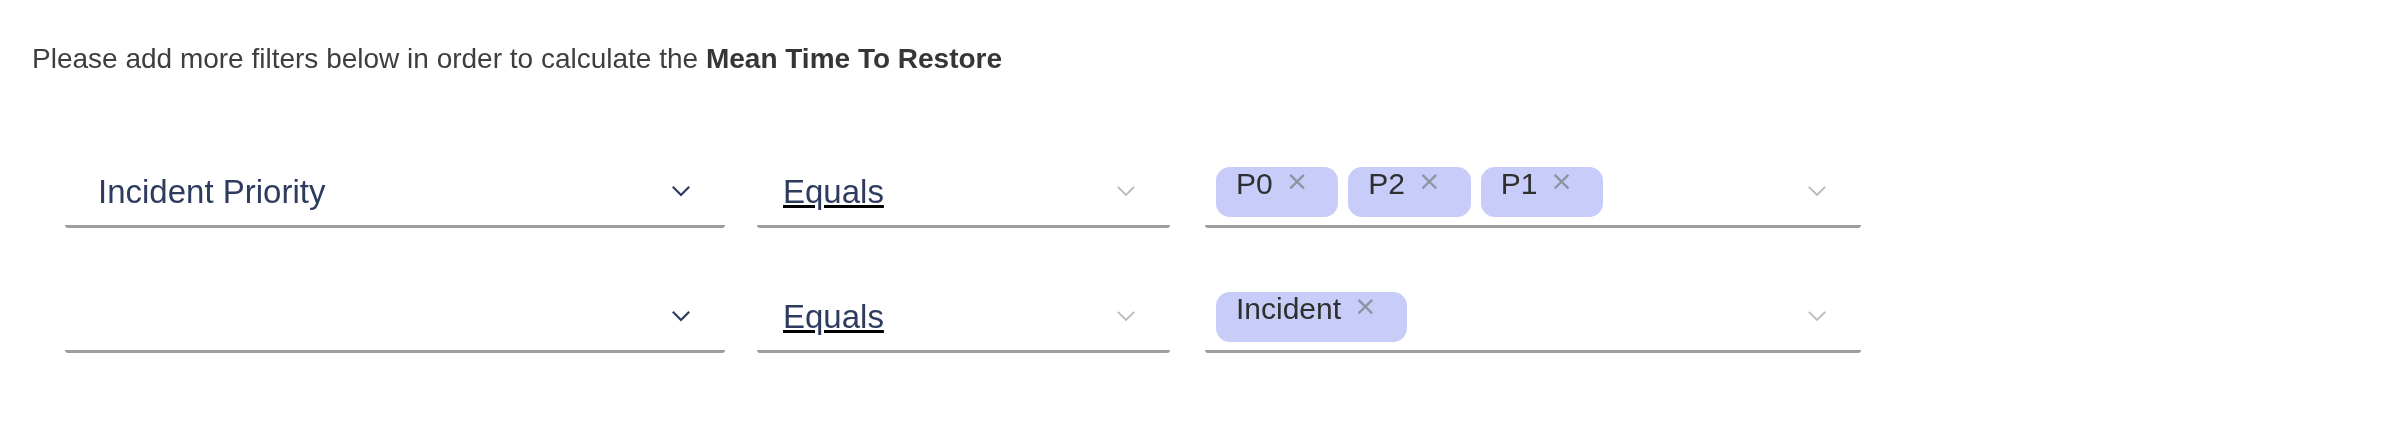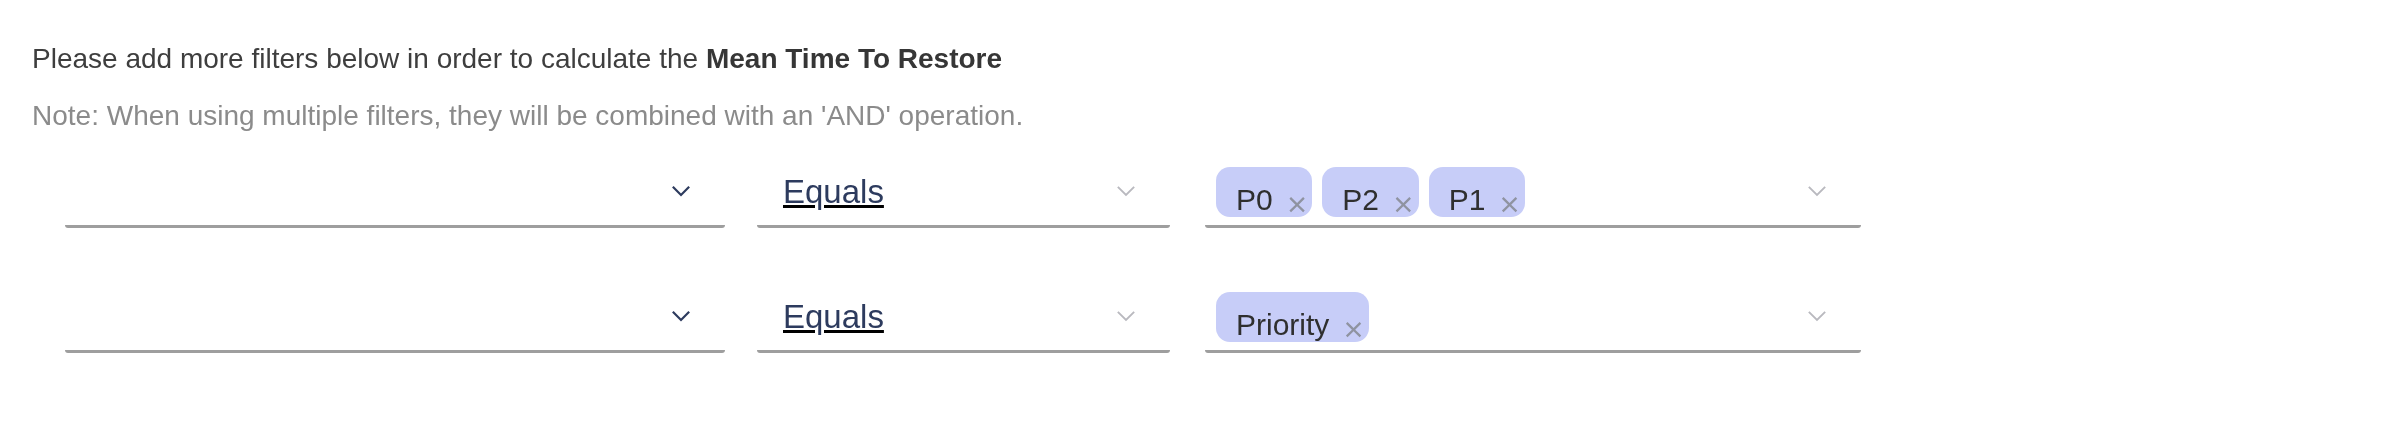--- a/index.html
+++ b/index.html
@@ -43,22 +43,22 @@
 
   .select-label{font-size:33px;color:var(--field-text);}
   .chevron{position:absolute;right:30px;top:50%;transform:translateY(-54%);width:28px;height:28px;}
   .chevron svg{display:block;width:100%;height:100%;}
   .chevron-dark{color:var(--field-text);}
   .chevron-muted{color:var(--chevron-muted);}
 
   
   .tag-list{display:flex;align-items:center;gap:10px;}
   .tag{
-    display:inline-flex;align-items:flex-end;gap:13px;
-    height:50px;padding:0 4px 0 20px;border-radius:14px;
+    display:inline-flex;align-items:flex-start;gap:13px;
+    height:50px;padding:0 30px 0 20px;border-radius:14px;
     background:var(--tag-bg);
   }
   .tag-label{font-size:30px;color:var(--tag-text);}
   .tag-remove{font-size:27px;line-height:1;color:var(--tag-x);cursor:pointer;font-family:"DejaVu Sans",sans-serif;}
 
   
   .icon-button{
     position:absolute;width:68px;height:68px;
     border:2px solid var(--btn-border);border-radius:20px;
     background:#fff;display:flex;align-items:center;justify-content:center;
@@ -69,26 +69,26 @@
   .row-2 .btn-filter{left:2172px;top:7px;}
   .row-2 .btn-delete{left:2259px;top:7px;}
 </style>
 </head>
 <body>
 
 <div class="page">
 
   <div class="header">
     <div class="intro-line"><span>Please add more filters below in order to calculate the </span><b>Mean Time To Restore</b></div>
-    <div class="note-line">Note: When using multiple filters, they will be combined with an 'AND' operation.</div>
   </div>
 
   <div class="filter-row row-1">
 
     <div class="select-field field-attribute">
+      <span class="select-label">Incident Priority</span>
       <span class="chevron chevron-dark">
         <svg viewBox="0 0 24 24" fill="none" stroke="currentColor" stroke-width="1.9">
             <path d="M5 8.5l7 7 7-7"></path>
           </svg>
       </span>
     </div>
 
     <div class="select-field field-operator">
       <span class="select-label">Equals</span>
       <span class="chevron chevron-muted">
@@ -145,21 +145,21 @@
       <span class="chevron chevron-muted">
         <svg viewBox="0 0 24 24" fill="none" stroke="currentColor" stroke-width="1.6">
             <path d="M5 8.5l7 7 7-7"></path>
           </svg>
       </span>
     </div>
 
     <div class="select-field field-values">
       <span class="tag-list">
         <span class="tag">
-          <span class="tag-label">Priority</span>
+          <span class="tag-label">Incident</span>
           <span class="tag-remove">×</span>
         </span>
       </span>
       <span class="chevron chevron-muted">
         <svg viewBox="0 0 24 24" fill="none" stroke="currentColor" stroke-width="1.6">
             <path d="M5 8.5l7 7 7-7"></path>
           </svg>
       </span>
     </div>
 

